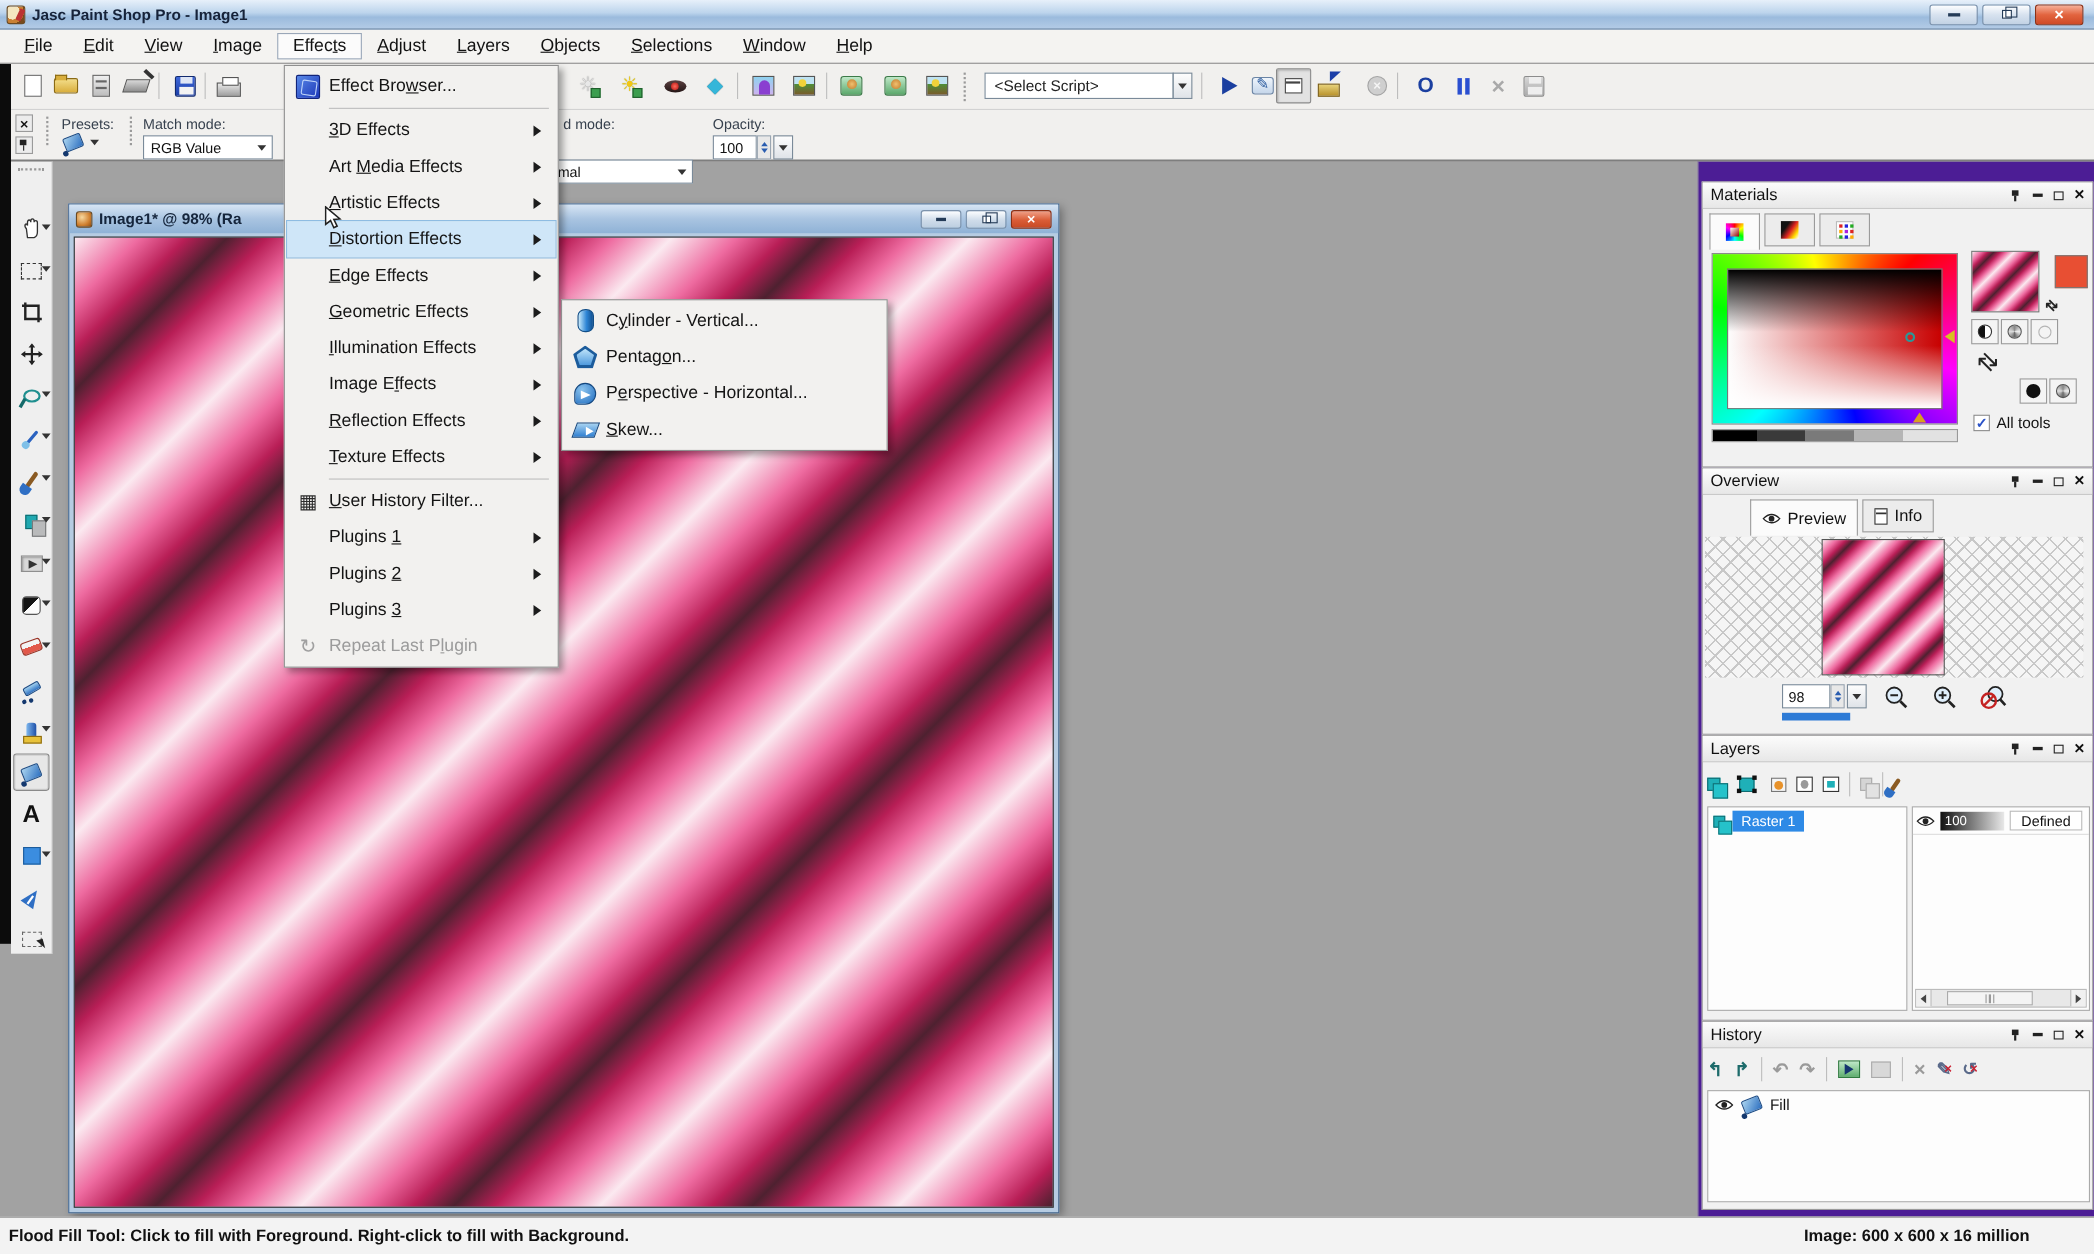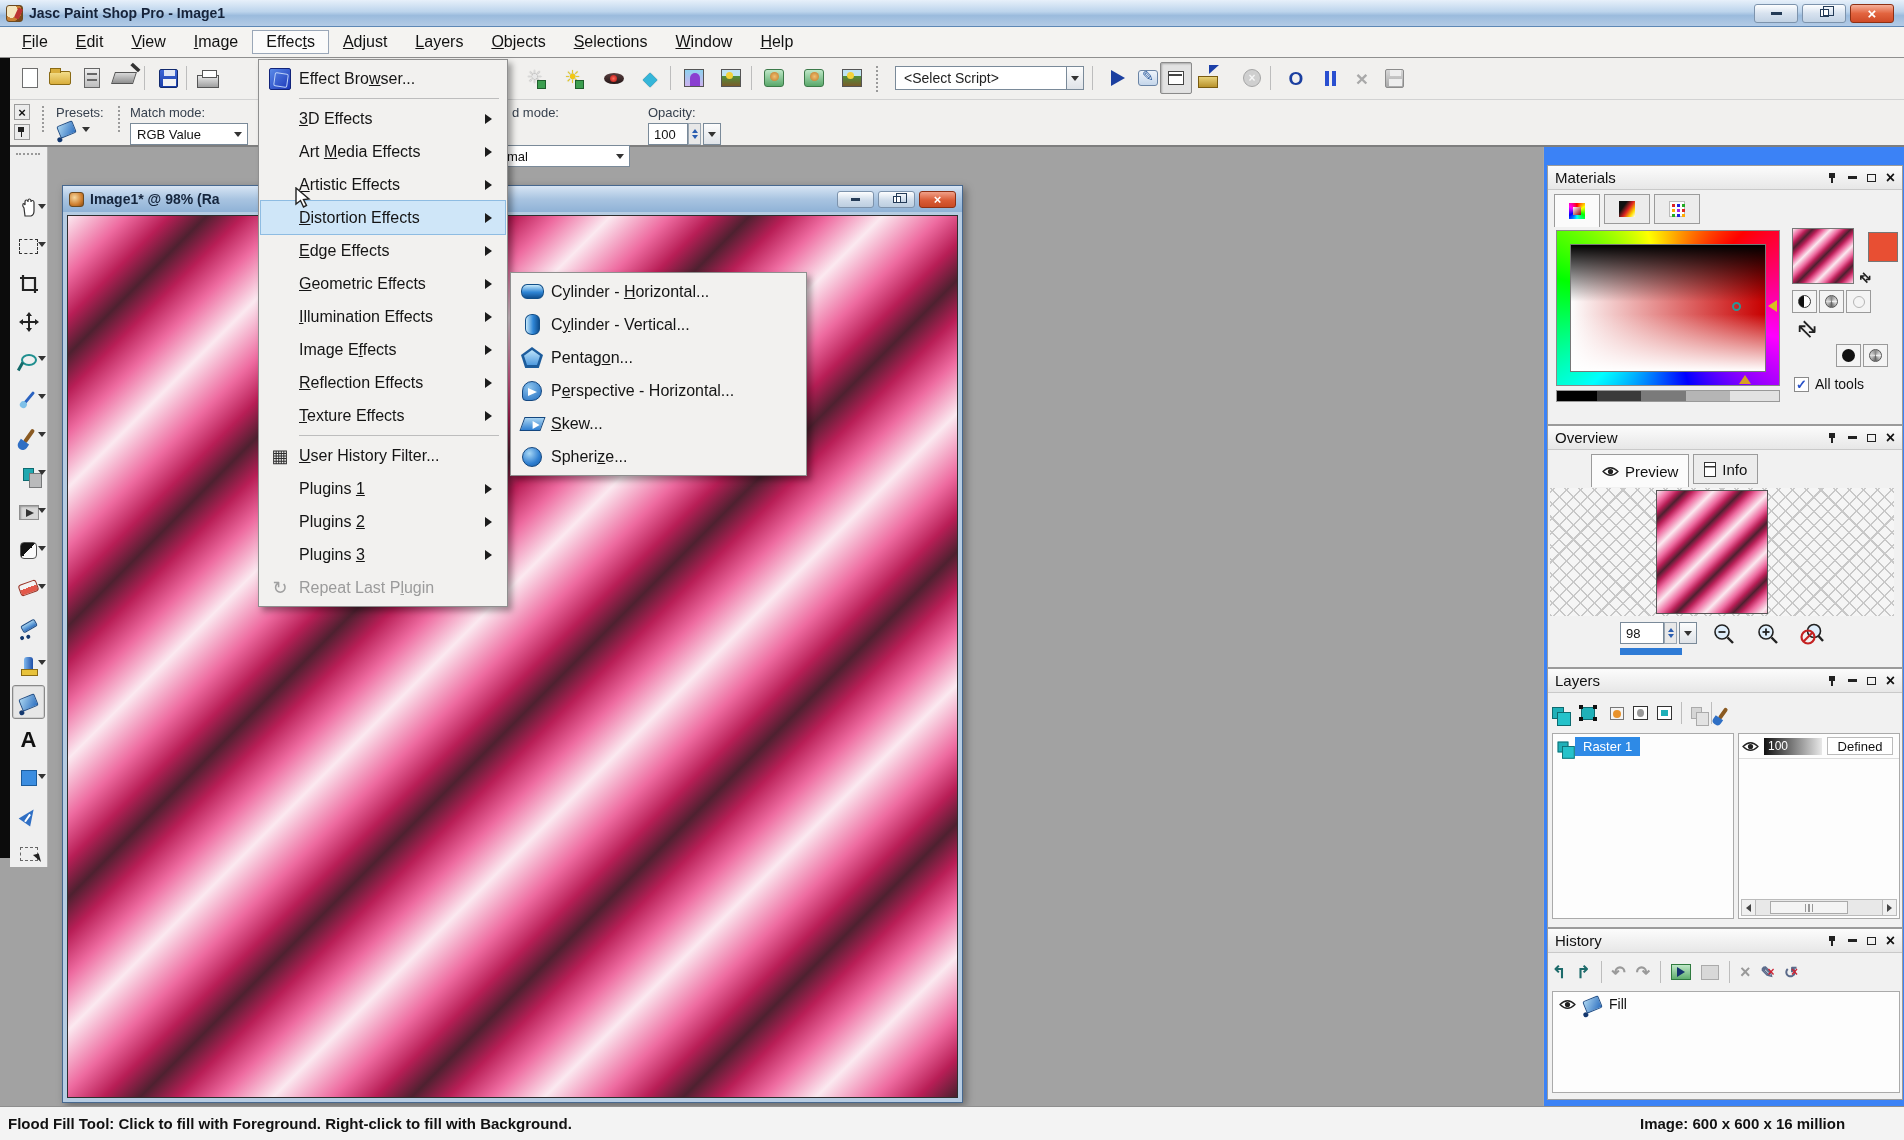--- a/index.html
+++ b/index.html
@@ -173,21 +173,21 @@
   .ic-persph::after{content:"";position:absolute;left:5px;top:6px;width:0;height:0;border-left:9px solid #fff;border-top:4.5px solid transparent;border-bottom:4.5px solid transparent;}
   .ic-perspv{width:20px;height:20px;border-radius:50% 50% 4px 50%;background:radial-gradient(circle at 35% 30%,#8cc4ee,#1e6bbf);border:1px solid #14477f;position:relative;}
   .ic-perspv::after{content:"";position:absolute;left:6px;top:4px;width:0;height:0;border-bottom:10px solid #fff;border-left:4.5px solid transparent;border-right:4.5px solid transparent;}
   .ic-skew{width:21px;height:14px;background:linear-gradient(#a8d4f2,#2f7fd1);border:1px solid #14477f;transform:skewX(-20deg);position:relative;}
   .ic-skew::after{content:"";position:absolute;right:2px;top:3px;width:0;height:0;border-left:7px solid #fff;border-top:4px solid transparent;border-bottom:4px solid transparent;transform:skewX(20deg);}
 
   
   #cursor { position:absolute; left:295px; top:187px; z-index:100; }
 
   
-  #rightcol { position:absolute; left:1543px; top:147px; width:361px; height:959px; background:#3b82f6; border-left:1px solid #a8a8a8; z-index:20; }
+  #rightcol { position:absolute; left:1543px; top:147px; width:361px; height:959px; background:#4c1d95; border-left:1px solid #a8a8a8; z-index:20; }
   .panel { position:absolute; left:3px; width:356px; background:#f1f1f1; border:1px solid #9b9b9b; }
   .ptitle { height:24px; display:flex; align-items:center; padding:0 7px; font-size:15px; color:#111;
     background:linear-gradient(#fcfcfc,#e7e7e7); border-bottom:1px solid #c9c9c9; }
   .pbtns { margin-left:auto; display:flex; gap:10px; align-items:center; }
   .g-min{width:9px;height:2.5px;background:#222;}
   .g-max{width:9px;height:8px;border:1.6px solid #222;}
   .g-x{font-size:16px;font-weight:700;line-height:1;color:#111;}
 
   
   .mtabs { position:absolute; left:6px; top:28px; display:flex; gap:4px; }
@@ -639,26 +639,20 @@
         <span class="i-repeat">↻</span>
       </div>
     <div class="mi-label"><span>Repeat Last P</span><span class="ac">l</span><span>ugin</span></div>
     <div class="mi-arrow"></div>
   </div>
 </div>
 
 <div id="distsubmenu" class="menu">
   <div class="menu-item">
     <div class="mi-icon">
-        <div class="ic-cylh"></div>
-      </div>
-    <div class="mi-label"><span>Cylinder - </span><span class="ac">H</span><span>orizontal...</span></div>
-  </div>
-  <div class="menu-item">
-    <div class="mi-icon">
         <div class="ic-cylv"></div>
       </div>
     <div class="mi-label"><span>C</span><span class="ac">y</span><span>linder - Vertical...</span></div>
   </div>
   <div class="menu-item">
     <div class="mi-icon">
         <div class="ic-pento">
           <div class="ic-penti"></div>
         </div>
       </div>
@@ -668,26 +662,20 @@
     <div class="mi-icon">
         <div class="ic-persph"></div>
       </div>
     <div class="mi-label"><span>P</span><span class="ac">e</span><span>rspective - Horizontal...</span></div>
   </div>
   <div class="menu-item">
     <div class="mi-icon">
         <div class="ic-skew"></div>
       </div>
     <div class="mi-label"><span class="ac">S</span><span>kew...</span></div>
-  </div>
-  <div class="menu-item">
-    <div class="mi-icon">
-        <div class="ic-circle"></div>
-      </div>
-    <div class="mi-label"><span>Spheri</span><span class="ac">z</span><span>e...</span></div>
   </div>
 </div>
 
 <svg id="cursor" width="19" height="22" viewBox="0 0 19 22">
   <path d="M1 1 L1 17 L5.5 13.5 L8.5 20 L11.5 18.5 L8.5 12.5 L14 12 Z" fill="#fff" stroke="#222" stroke-width="1.4"></path>
 </svg>
 
 <div id="rightcol">
 
   <div class="panel" style="top:18px;height:260px">

